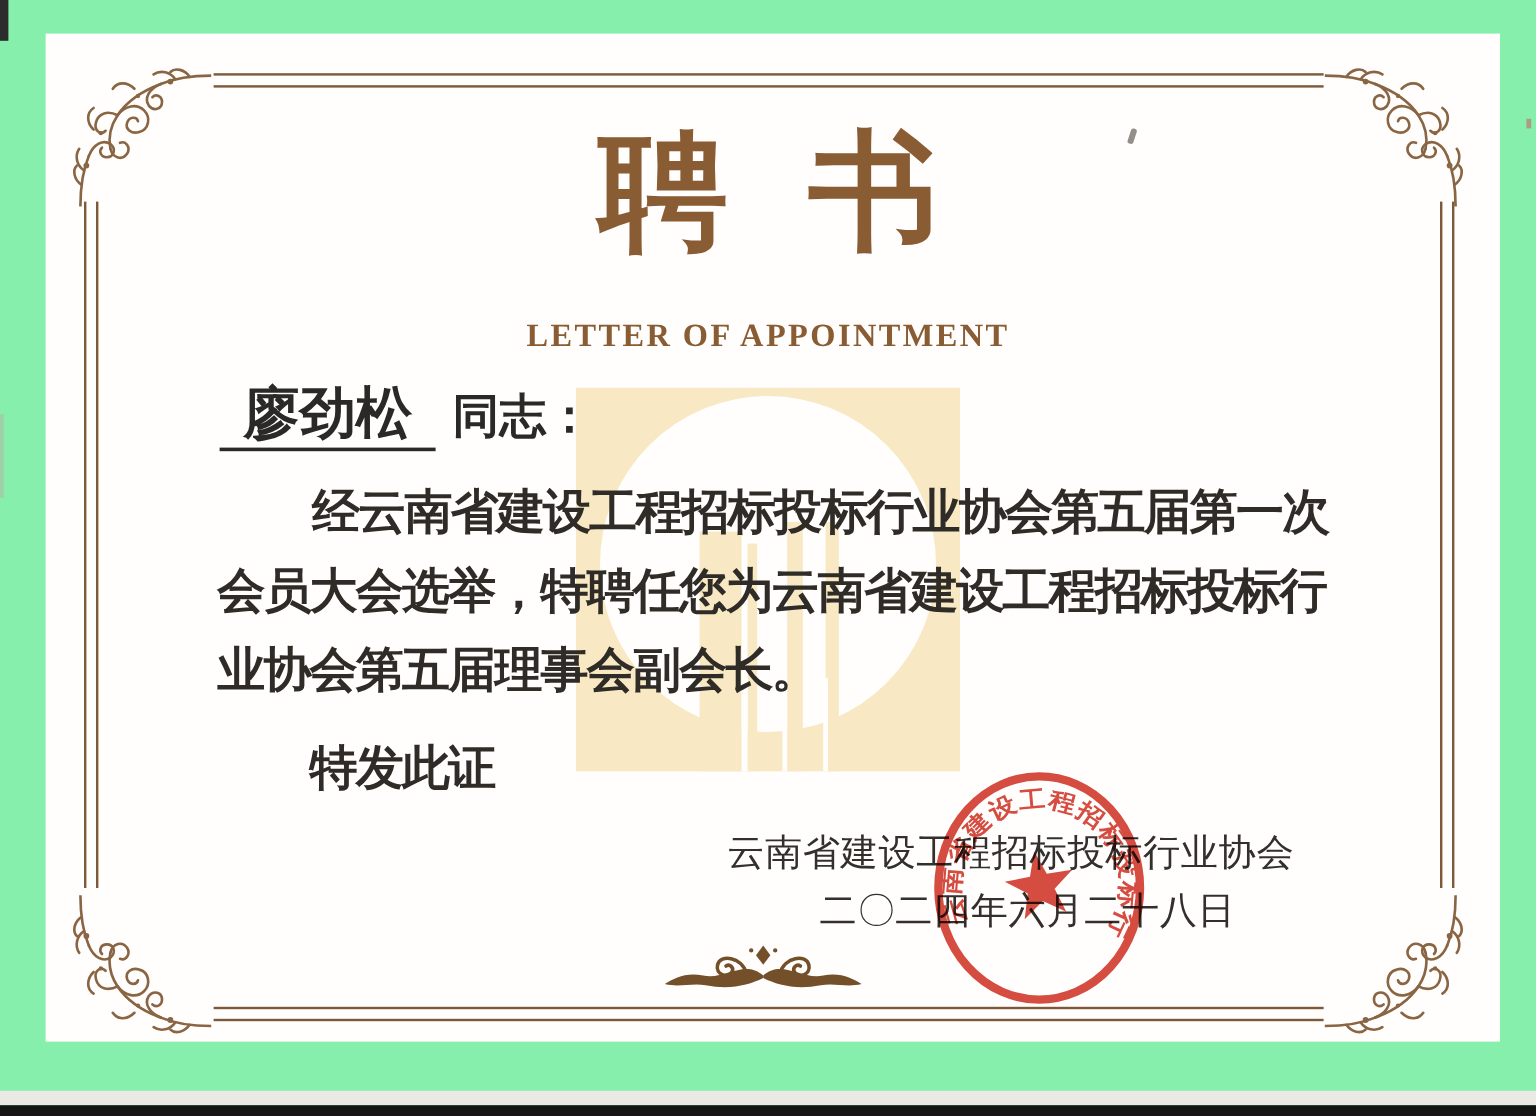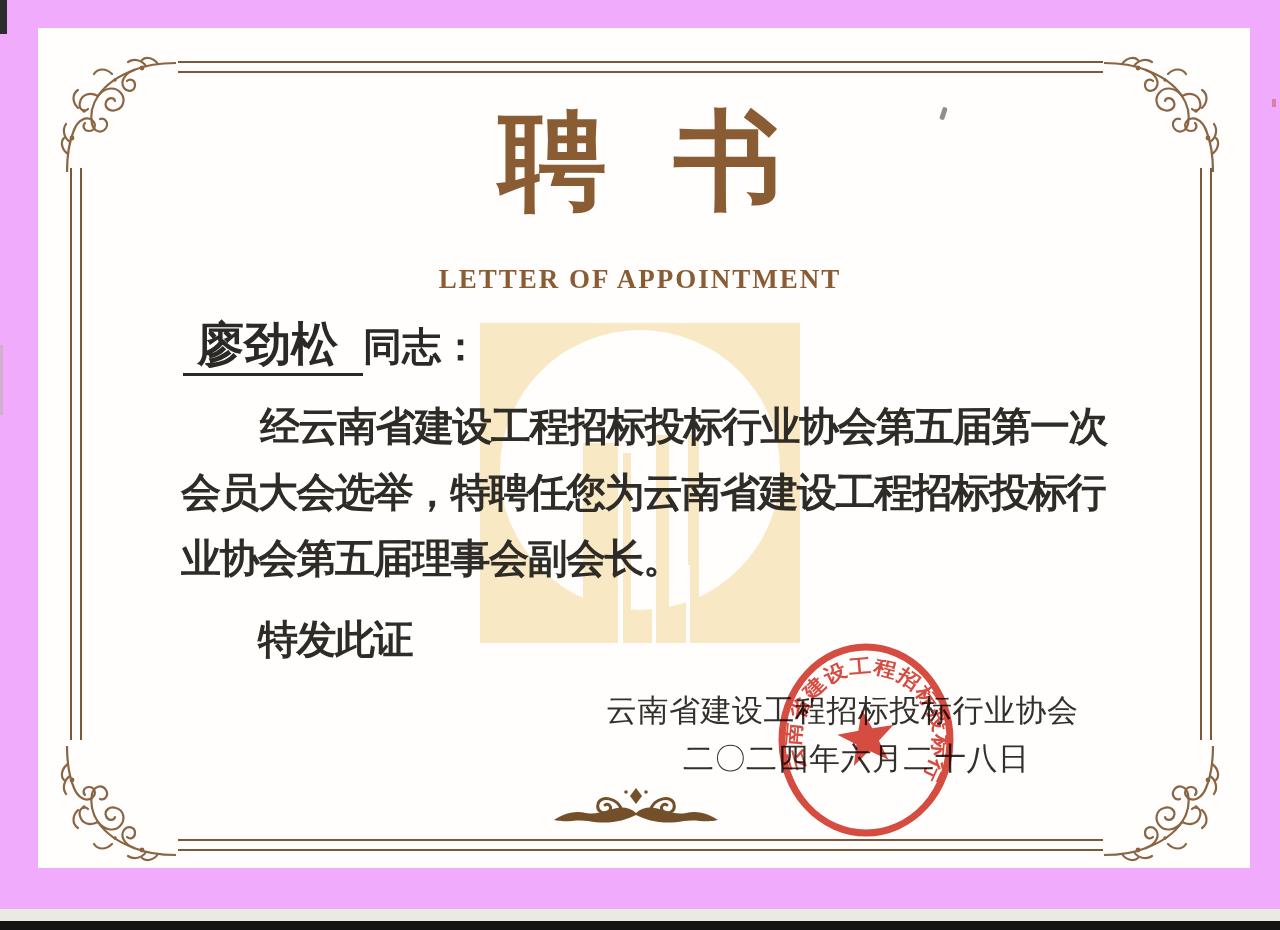--- a/index.html
+++ b/index.html
@@ -1,17 +1,17 @@
 <!DOCTYPE html>
 <html><head>
 <meta charset="utf-8">
 <style>
   html,body{margin:0;padding:0;}
   body{font-family:"Liberation Serif", serif;}
-  .scan{position:relative;width:1280px;height:930px;background:#f0abfc;overflow:hidden;}
+  .scan{position:relative;width:1280px;height:930px;background:#86efac;overflow:hidden;}
   .paper{position:absolute;left:38px;top:28px;width:1212px;height:840px;background:#fffefd;}
 
   
   .bline{position:absolute;}
   .bline.h{height:8px;border-top:2px solid #7d5939;border-bottom:2px solid #7d5939;}
   .bline.v{width:8px;border-left:2px solid #7d5939;border-right:2px solid #7d5939;}
   .b-top{left:178px;top:61px;width:925px;}
   .b-bottom{left:178px;top:839px;width:925px;}
   .b-left{left:70px;top:168px;height:572px;}
   .b-right{left:1200px;top:168px;height:572px;}
@@ -26,25 +26,25 @@
 
   .title{position:absolute;left:0;top:100px;width:100%;text-align:center;
          font-size:108px;line-height:1.15;font-weight:bold;color:#8a5c33;
          letter-spacing:20px;padding-left:20px;box-sizing:border-box;
          font-family:"Liberation Serif", serif;}
   .subtitle{position:absolute;left:0;top:224px;width:100%;text-align:center;
          font-size:27px;font-weight:bold;color:#8a5c33;letter-spacing:2px;
          font-family:"Liberation Serif", serif;margin-top:40px;}
 
   .name-row{position:absolute;left:183px;top:316px;white-space:nowrap;color:#2b2926;}
-  .recipient-name{display:inline-block;min-width:152px;
+  .recipient-name{display:inline-block;min-width:152px;text-align:center;
          font-size:47px;font-weight:bold;line-height:1.0;
          padding:4px 14px 6px 14px;border-bottom:3px solid #2b2926;
          font-family:"Liberation Sans", sans-serif;}
-  .salutation{display:inline-block;font-size:39px;font-weight:bold;margin-left:0;
+  .salutation{display:inline-block;font-size:39px;font-weight:bold;margin-left:14px;
          vertical-align:baseline;font-family:Liberation Serif, serif;}
 
   .bodyline{position:absolute;white-space:nowrap;font-size:40px;font-weight:bold;
          color:#2f2c27;letter-spacing:-1.5px;font-family:"Liberation Serif", serif;}
   .l1{left:260px;top:399px;}
   .l2{left:181px;top:465px;}
   .l3{left:181px;top:531px;}
   .closing{left:258px;top:596px;margin-top:16px;}
 
   .issuer{position:absolute;left:606px;top:690px;font-size:31px;color:#33302c;

